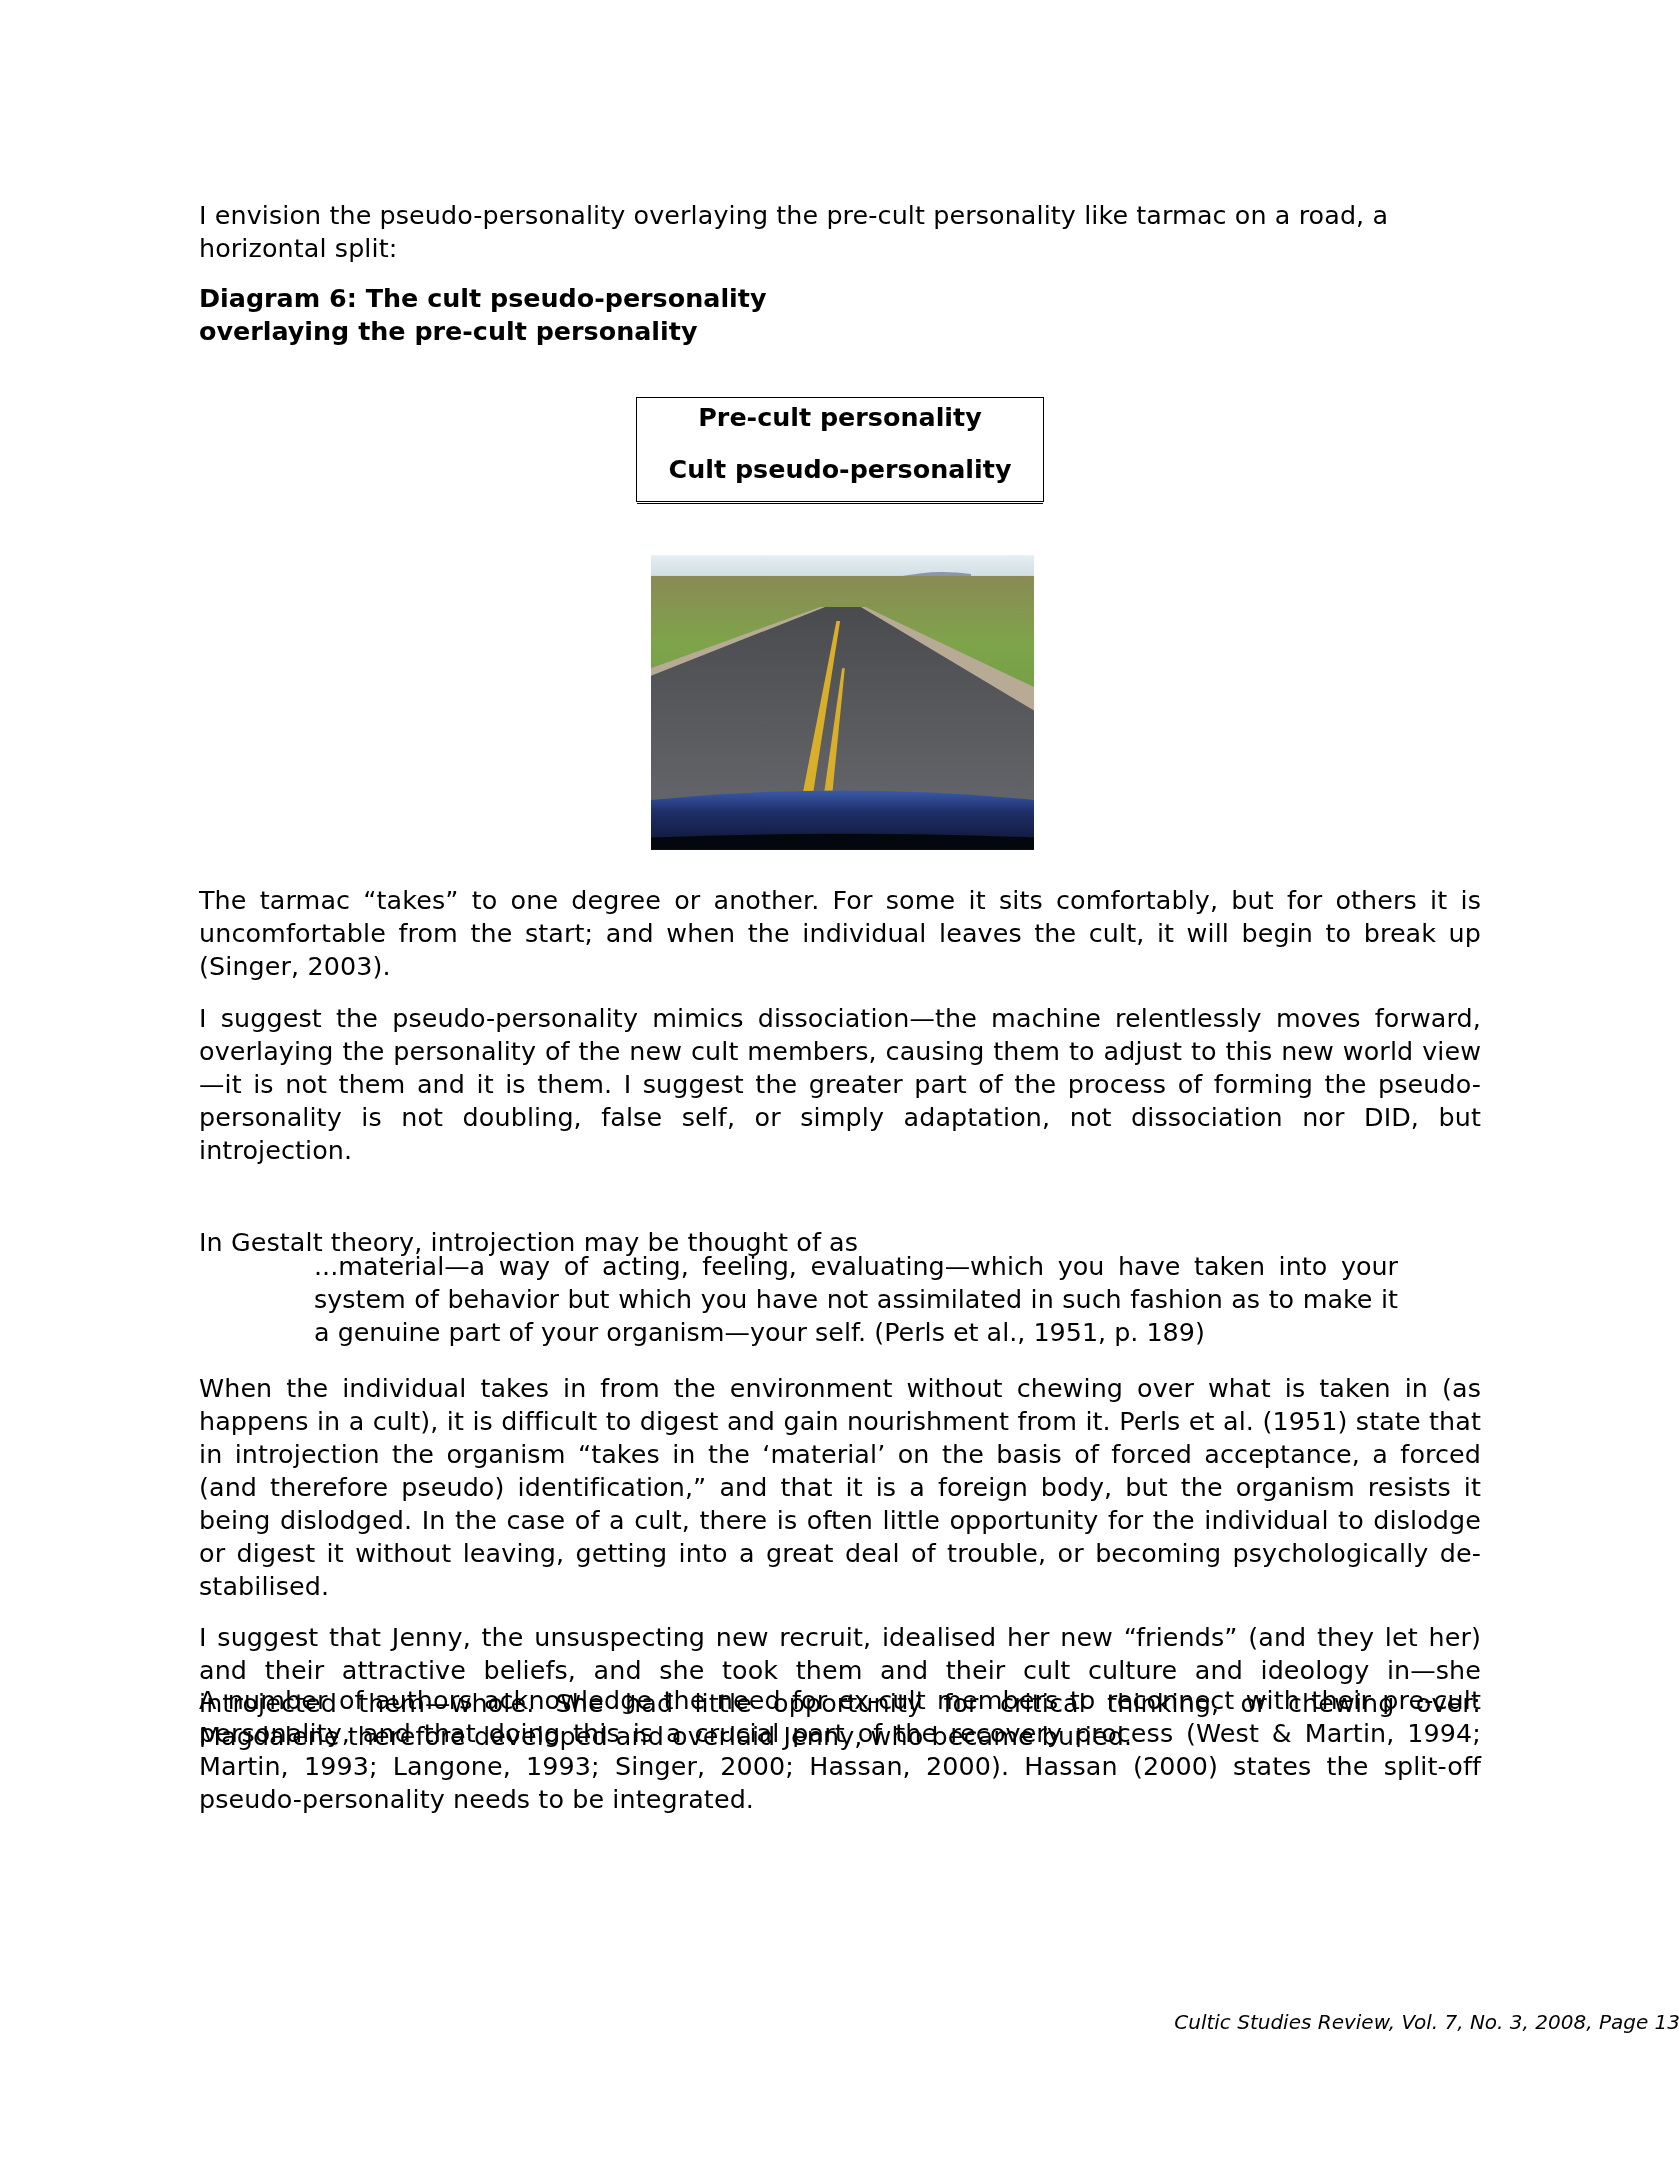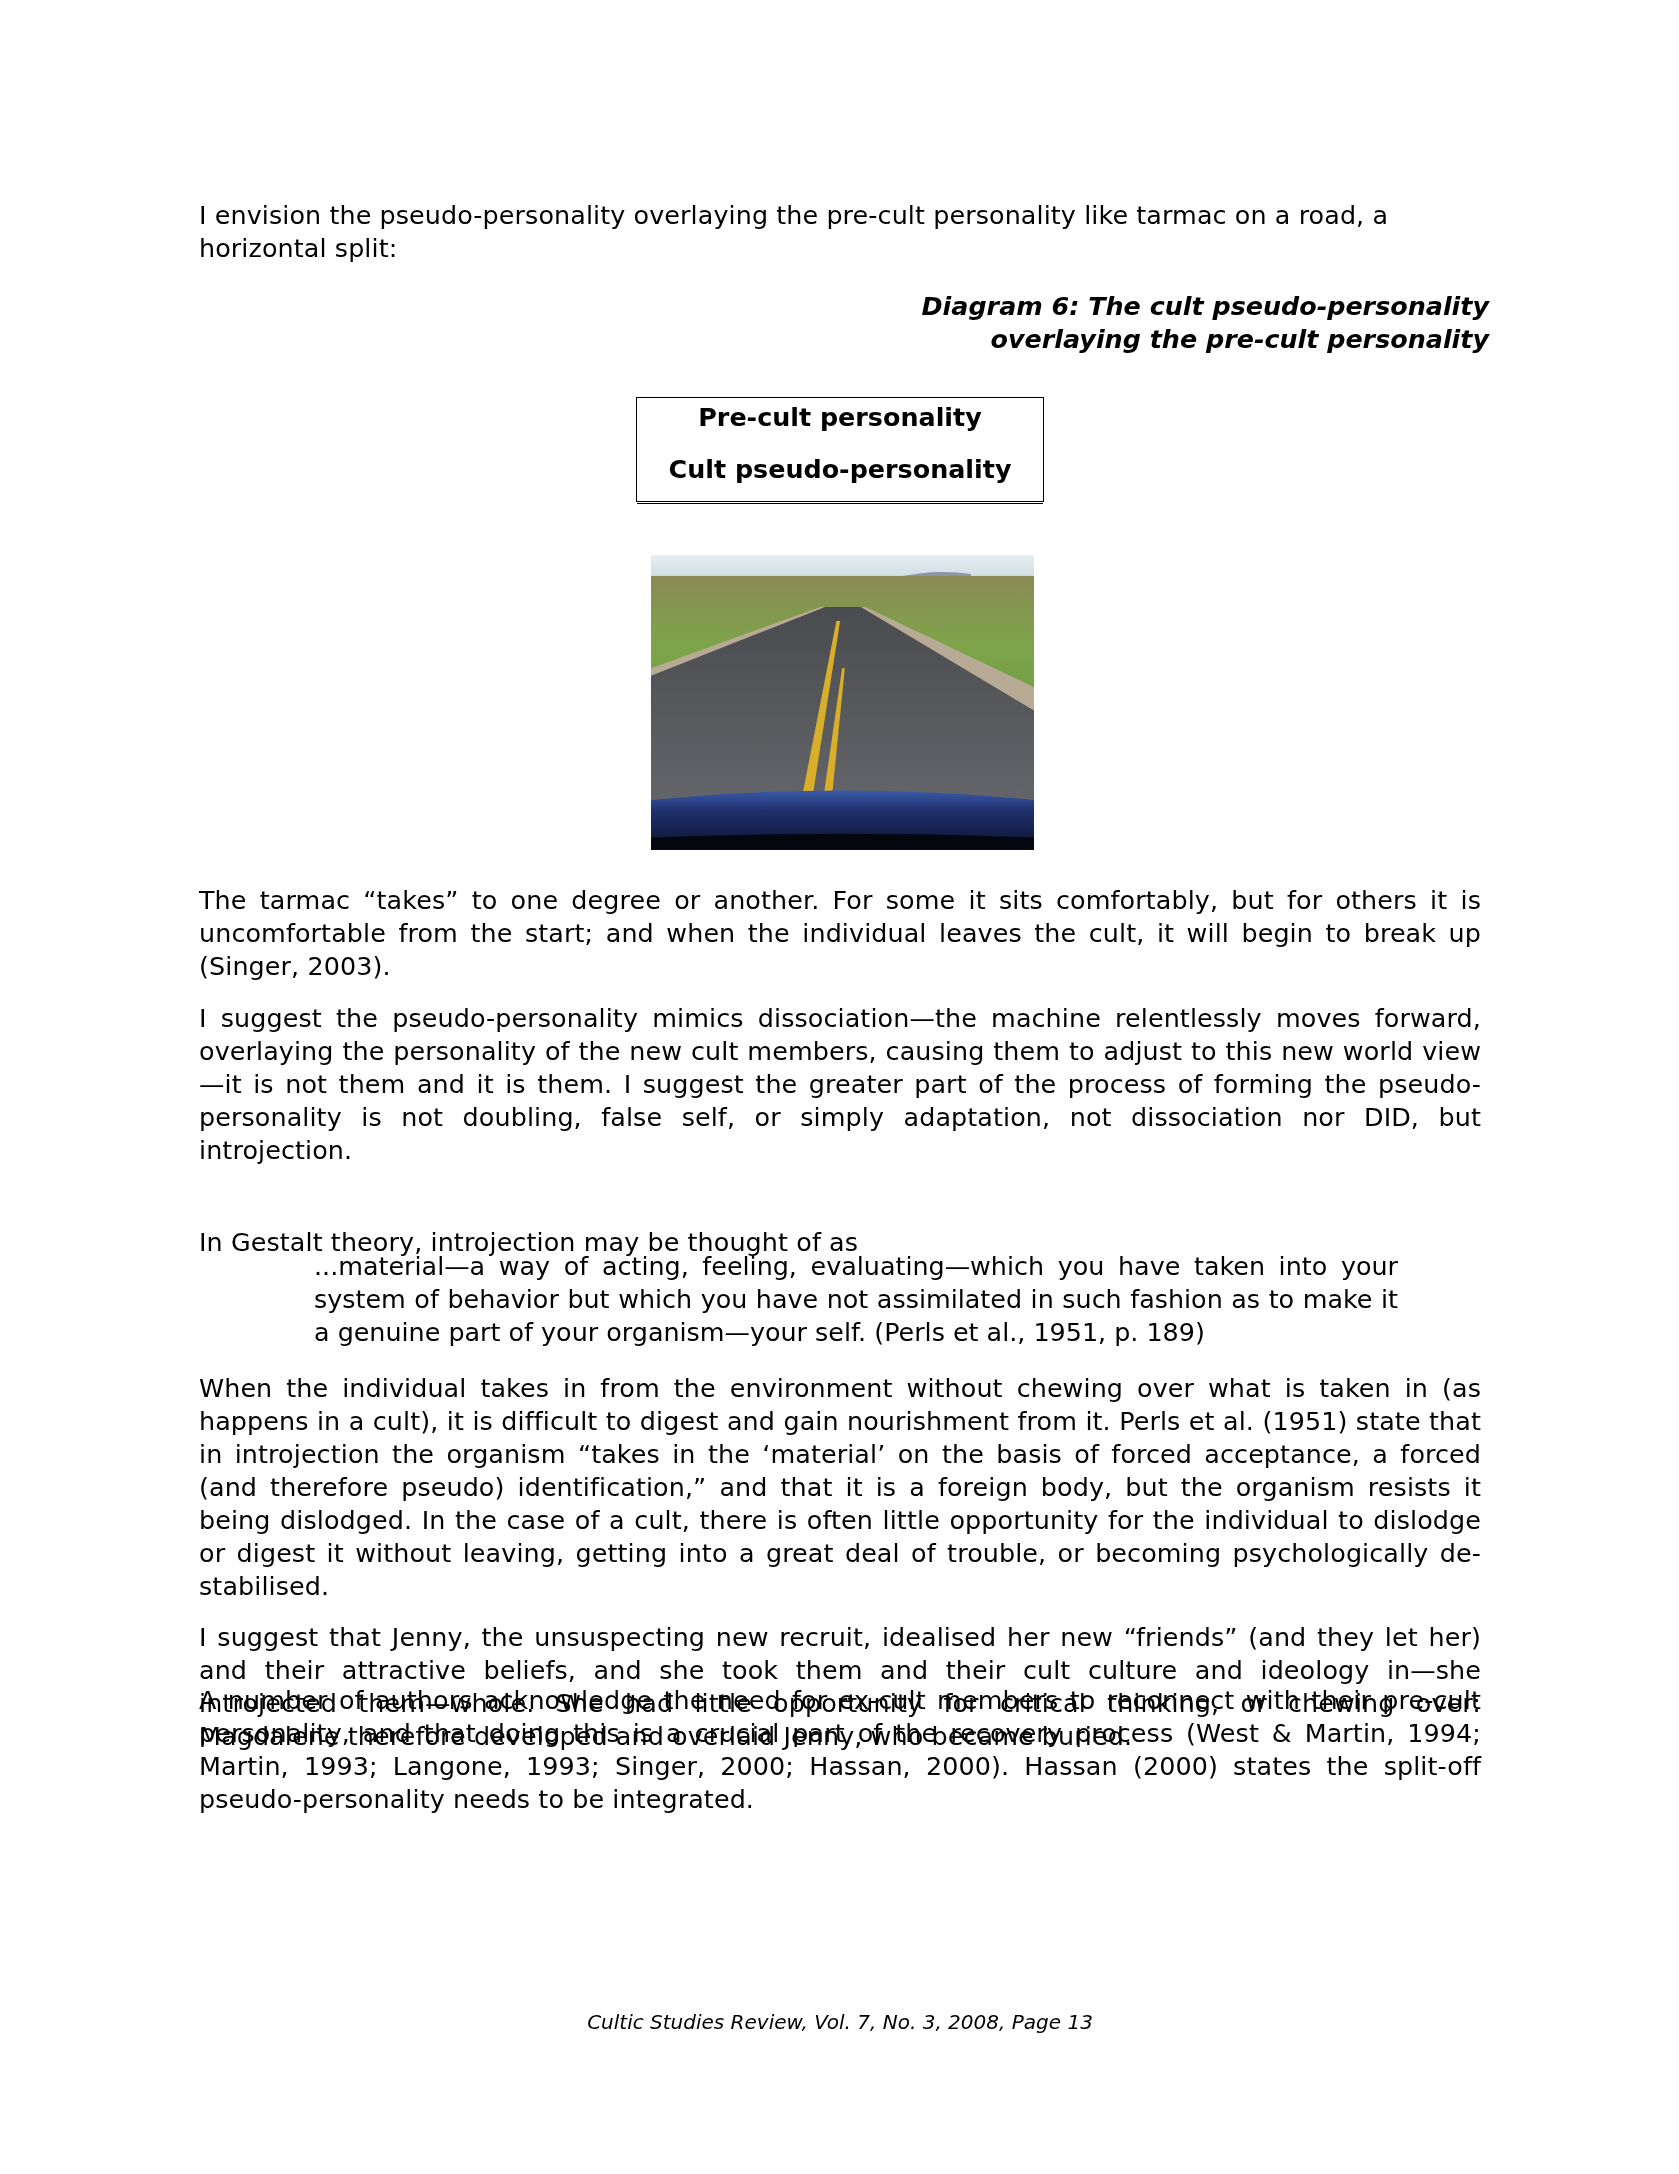--- a/index.html
+++ b/index.html
@@ -2,31 +2,31 @@
 <html style="font-size:15px"><head>
 <meta charset="utf-8">
 <style>
   html, body { margin: 0; padding: 0; background: #ffffff; }
   body { width: 1680px; height: 2174px; position: relative; overflow: hidden;
          font-family: "DejaVu Sans", sans-serif; color: #000000; }
   .page { position: absolute; left: 0; top: 0; width: 1680px; height: 2174px; background: #ffffff; border-radius: 15px; }
   .p { position: absolute; left: 199px; width: 1282px; margin: 0;
        font-size: 25.4px; line-height: 33px; text-align: justify; letter-spacing: 0.1px; }
   .p.left { text-align: left; }
-  .title { position: absolute; left: 199px; width: 1282px; margin: 8px; text-align: right;
-           font-size: 25.4px; line-height: 33px; font-weight: bold; font-style: italic; }
+  .title { position: absolute; left: 199px; width: 1282px; margin: 0; text-align: left;
+           font-size: 25.4px; line-height: 33px; font-weight: bold; }
   .diagram-box { position: absolute; left: 636px; top: 397px; width: 406px; height: 103px;
                  border: 1.9px solid #000; }
   .diagram-row { height: 52px; box-sizing: border-box; text-align: center;
                  font-size: 25.4px; font-weight: bold; line-height: 38px; }
   .diagram-row.top { border-bottom: 1.9px solid #000; height: 54px; }
   .photo { position: absolute; left: 651px; top: 555px; width: 383px; height: 295px; overflow: hidden; }
   .quote { position: absolute; left: 298px; width: 1084px; margin: 16px;
            font-size: 25.4px; line-height: 33px; text-align: justify; }
-  .footer { position: absolute; left: 0; width: 1680px; top: 2008px; text-align: center;
+  .footer { position: absolute; left: 0; width: 1680px; top: 2008px; text-align: right;
             font-size: 20px; font-style: italic; line-height: 28px; }
 </style>
 </head>
 <body>
 
 <div class="page">
 
   <p class="p left" style="top:199px;">I envision the pseudo-personality overlaying the pre-cult personality like tarmac on a road, a horizontal split:</p>
 
   <div class="title" style="top:282px;">

